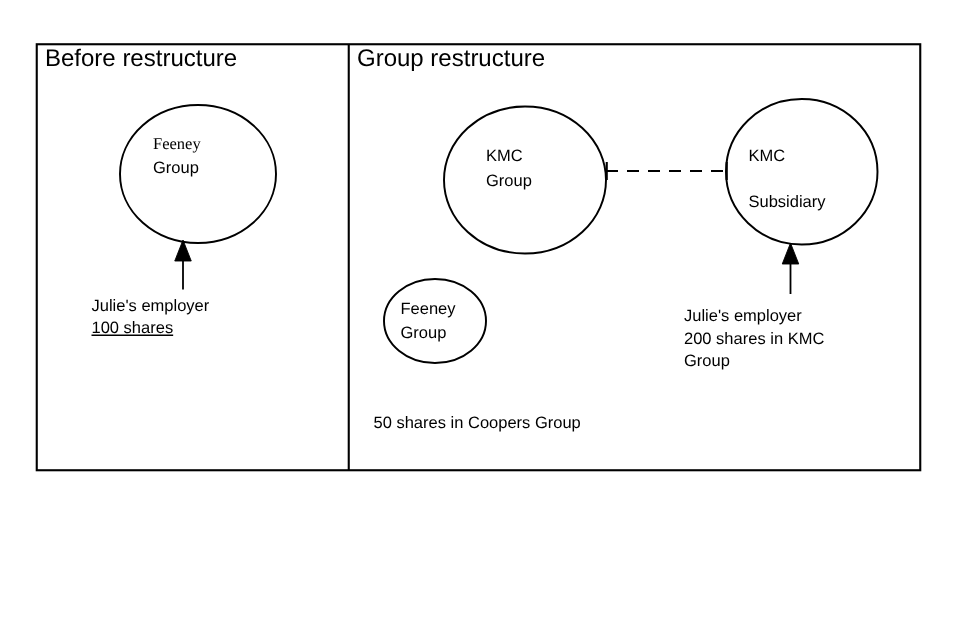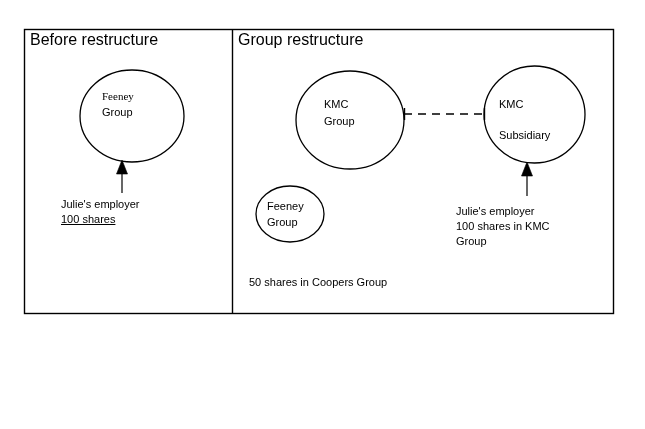--- a/index.html
+++ b/index.html
@@ -104,18 +104,18 @@
   <div class="txt circle-label" style="left:324px; top:97px;">KMC</div>
   <div class="txt circle-label" style="left:324px; top:114px;">Group</div>
 
   <div class="txt circle-label" style="left:499px; top:97px;">KMC</div>
   <div class="txt circle-label" style="left:499px; top:128px;">Subsidiary</div>
 
   <div class="txt circle-label" style="left:267px; top:199px;">Feeney</div>
   <div class="txt circle-label" style="left:267px; top:215px;">Group</div>
 
   <div class="txt annot" style="left:456px; top:204px;">Julie's employer</div>
-  <div class="txt annot" style="left:456px; top:219px;">100 shares in KMC</div>
+  <div class="txt annot" style="left:456px; top:219px;">200 shares in KMC</div>
   <div class="txt annot" style="left:456px; top:234px;">Group</div>
 
   <div class="txt" style="left:249px; top:275px;">50 shares in Coopers Group</div>
 
 </div>
 
 </body></html>

